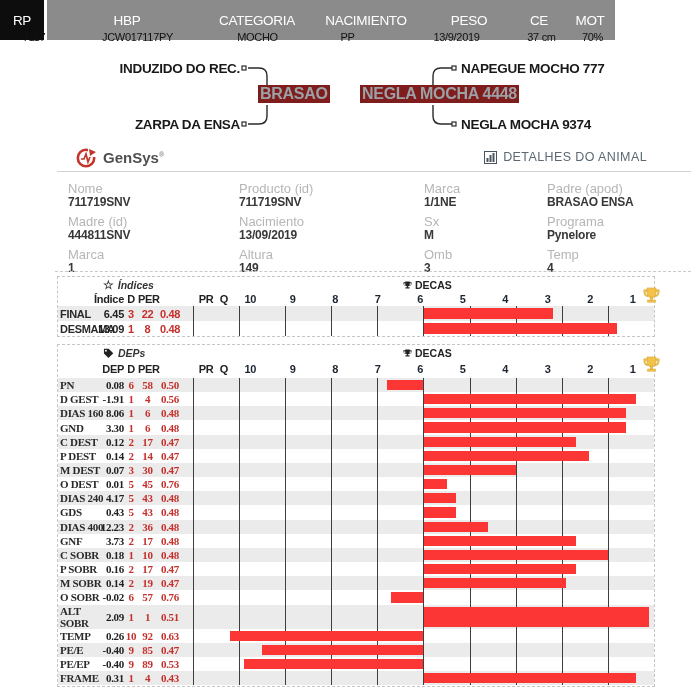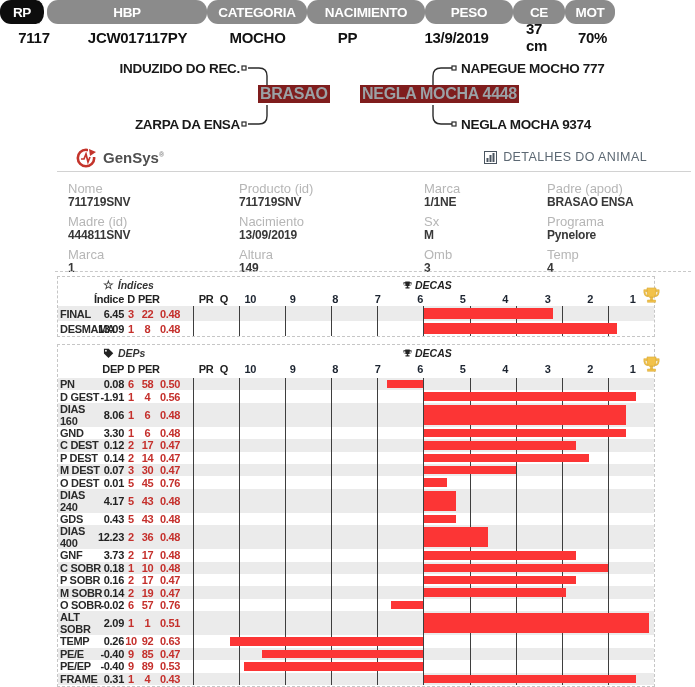--- a/index.html
+++ b/index.html
@@ -1,26 +1,26 @@
 <!DOCTYPE html>
 <html><head>
 <meta charset="utf-8">
 <style>
   html,body{margin:0;padding:0;background:#fff;}
   #app{position:relative;width:695px;height:687px;background:#fff;overflow:hidden;
        font-family:"Liberation Sans",sans-serif;}
 
   
   .tophdr{position:absolute;left:0;top:0;width:695px;height:24px;display:flex;}
-  .hcell{box-sizing:border-box;height:24px;background:#8b8b8b;color:#fff;font-size:13.5px;
-         font-weight:bold;display:flex;align-items:center;justify-content:center;letter-spacing:-0.3px;border-radius:11px;}
+  .hcell{box-sizing:border-box;height:40px;background:#8b8b8b;color:#fff;font-size:13.5px;
+         font-weight:normal;display:flex;align-items:center;justify-content:center;letter-spacing:-0.3px;}
   .hcell.dark{background:#0d0d0d;border-right:3px solid #fff;}
   .topvals{position:absolute;left:0;top:24px;width:695px;height:26px;display:flex;}
   .vcell{box-sizing:border-box;display:flex;align-items:center;justify-content:center;
-         font-size:15px;font-weight:bold;color:#111;letter-spacing:-0.3px;padding-left:21px;}
+         font-size:11px;font-weight:normal;color:#111;letter-spacing:-0.3px;padding-left:21px;}
 
   
   .ped{position:absolute;font-size:13.5px;font-weight:bold;color:#191919;letter-spacing:-0.3px;z-index:2;}
   .ped.gray{font-size:16px;color:#9ba1a5;background:#7f1d1d;padding:0 2px;}
   .ped.r{text-align:right;width:200px;}
   #pedsvg{position:absolute;left:0;top:0;z-index:1;}
 
   
   .brand{position:absolute;left:75px;top:146px;display:flex;align-items:center;gap:5px;}
   .brand-text{font-size:15px;font-weight:600;color:#4f4f4f;}
@@ -37,35 +37,35 @@
   .details-dash{position:absolute;left:55px;top:271px;width:636px;border-top:1px dashed #c9c9c9;}
 
   
   .cbox{position:absolute;left:57px;width:596px;border:1px dashed #c6c6c6;background:#fff;}
   #indices-box{top:276px;height:59px;}
   #deps-box{top:344px;height:341px;}
   .ctitle{position:relative;height:14px;font-size:10.5px;}
   .ctitle-left{position:absolute;left:45px;top:2px;display:flex;align-items:center;gap:4px;
         font-style:italic;font-weight:bold;color:#333;}
   .decas{position:absolute;left:345px;top:2px;display:flex;align-items:center;gap:3px;
-        font-style:italic;font-weight:bold;color:#222;}
+        font-weight:bold;color:#222;}
   .star{font-style:normal;font-size:12px;line-height:10px;color:#444;}
   .chdr{display:flex;align-items:center;font-size:11px;font-weight:bold;color:#222;letter-spacing:-0.3px;}
   #indices-box .chdr{height:15px;}
   #deps-box .chdr{height:19px;}
   .h-name{width:66px;text-align:right;}
   .h-d{width:14px;text-align:center;}
   .h-per{width:19px;text-align:center;}
   .h-pr{width:26px;text-align:center;padding-left:36px;}
   .h-q{width:10px;text-align:center;}
   .ghdr{flex:1;display:flex;}
   .glabel{flex:1;text-align:center;font-size:11px;font-weight:bold;color:#1c2430;}
   .rows{display:flex;flex-direction:column;}
   #indices-box .rows{height:30px;}
-  #deps-box .rows{height:307px;}
+  #deps-box .rows{height:307px;font-family:Liberation Serif, serif;}
   .crow{flex:1;display:flex;align-items:stretch;font-size:11px;font-weight:bold;letter-spacing:-0.3px;}
   .crow.alt{background:#ebebeb;}
   .cname{width:44px;padding-left:2px;color:#2a2a2a;display:flex;align-items:center;}
   .cval{width:20px;color:#222;display:flex;align-items:center;justify-content:flex-end;}
   .cd{width:14px;color:#c5302c;display:flex;align-items:center;justify-content:center;}
   .cper{width:19px;color:#c5302c;display:flex;align-items:center;justify-content:center;}
   .cpr{width:26px;color:#c5302c;display:flex;align-items:center;justify-content:center;}
   .cq{width:10px;}
   .cgrid{flex:1;position:relative;display:flex;}
   .gcell{flex:1;border-left:1px solid #3e3e3e;}

